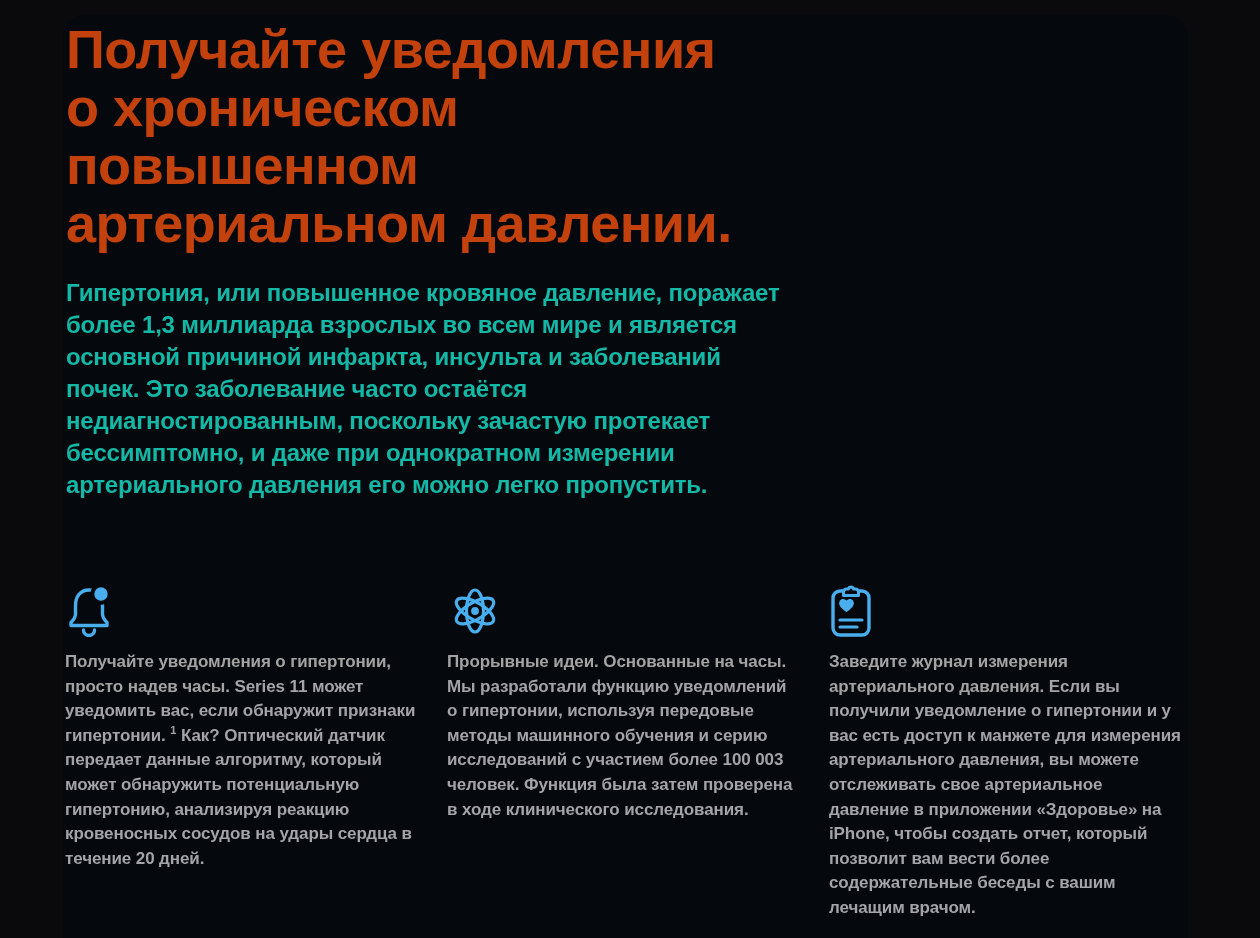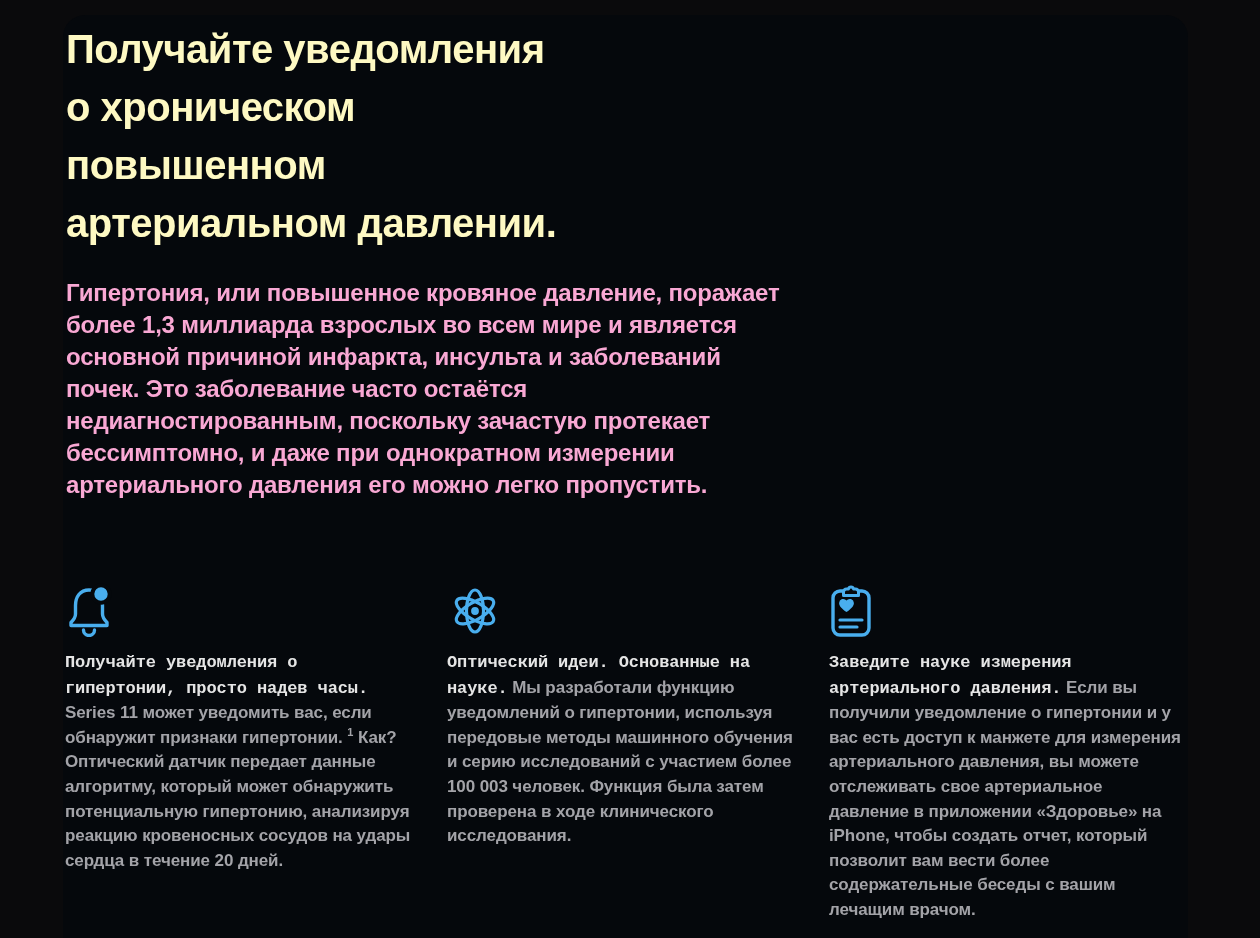--- a/index.html
+++ b/index.html
@@ -21,38 +21,38 @@
     height: 923px;
     background: #05080c;
     border-radius: 22px 22px 0 0;
   }
   .headline {
     position: absolute;
     left: 66px;
     top: 20px;
     margin: 0;
     width: 760px;
-    font-size: 40px;
+    font-size: 54px;
     line-height: 58px;
     font-weight: 700;
     letter-spacing: -0.5px;
-    color: #fef9c3;
+    color: #c2410c;
     white-space: pre-line;
   }
   .intro {
     position: absolute;
     left: 66px;
     top: 277px;
     margin: 0;
     width: 716px;
     font-size: 24px;
     line-height: 32px;
     font-weight: 700;
     letter-spacing: -0.2px;
-    color: #f9a8d4;
+    color: #14b8a6;
   }
   .features {
     position: absolute;
     left: 65px;
     top: 583px;
     width: 1120px;
     display: grid;
     grid-template-columns: repeat(3, 352px);
     column-gap: 30px;
   }
@@ -63,21 +63,21 @@
     align-items: flex-start;
   }
   .feature p {
     margin: 0;
     font-size: 17px;
     line-height: 24.6px;
     font-weight: 700;
     letter-spacing: -0.1px;
     color: #a3a3a8;
   }
-  .feature .lead { color: #e5e5e5; font-family: Liberation Mono, monospace; }
+  .feature .lead { color: #a3a3a3; }
   .footnote-sup {
     font-size: 11px;
     line-height: 0;
     vertical-align: super;
     color: #a3a3a8;
     text-decoration: none;
     cursor: pointer;
   }
 </style>
 </head>
@@ -112,32 +112,32 @@
       <svg width="56" height="56" viewBox="0 0 56 56" aria-hidden="true">
         <g fill="none" stroke="#49aeee" stroke-width="3.2">
           <ellipse cx="28" cy="28" rx="21" ry="8.5" transform="rotate(90 28 28)"></ellipse>
           <ellipse cx="28" cy="28" rx="21" ry="8.5" transform="rotate(30 28 28)"></ellipse>
           <ellipse cx="28" cy="28" rx="21" ry="8.5" transform="rotate(150 28 28)"></ellipse>
         </g>
         <circle cx="28" cy="28" r="5.2" fill="#49aeee" stroke="#05080c" stroke-width="2.6"></circle>
       </svg>
     </div>
     <p>
-      <span class="lead">Оптический идеи. Основанные на науке.</span><span> Мы разработали функцию уведомлений о гипертонии, используя передовые методы машинного обучения и серию исследований с участием более 100 003 человек. Функция была затем проверена в ходе клинического исследования.</span>
+      <span class="lead">Прорывные идеи. Основанные на часы.</span><span> Мы разработали функцию уведомлений о гипертонии, используя передовые методы машинного обучения и серию исследований с участием более 100 003 человек. Функция была затем проверена в ходе клинического исследования.</span>
     </p>
   </div>
 
   <div class="feature">
     <div class="feature-icon">
       <svg width="44" height="56" viewBox="0 0 44 56" aria-hidden="true">
         <rect x="4" y="8" width="36" height="44" rx="7" fill="none" stroke="#49aeee" stroke-width="3.4"></rect>
         <path d="M14.5 12.5 v-3.5 a3 3 0 0 1 3 -3 h1.9 a2.7 2.7 0 0 1 5.2 0 h1.9 a3 3 0 0 1 3 3 v3.5 z" fill="#05080c" stroke="#49aeee" stroke-width="3" stroke-linejoin="round"></path>
         <path d="M17.5 29 c-4.6 -3.3 -7.4 -5.9 -7.4 -9.1 a4.1 4.1 0 0 1 7.4 -2.3 a4.1 4.1 0 0 1 7.4 2.3 c0 3.2 -2.8 5.8 -7.4 9.1 z" fill="#49aeee"></path>
         <line x1="11" y1="37" x2="33" y2="37" stroke="#49aeee" stroke-width="3.2" stroke-linecap="round"></line>
         <line x1="11" y1="44" x2="28" y2="44" stroke="#49aeee" stroke-width="3.2" stroke-linecap="round"></line>
       </svg>
     </div>
     <p>
-      <span class="lead">Заведите науке измерения артериального давления.</span><span> Если вы получили уведомление о гипертонии и у вас есть доступ к манжете для измерения артериального давления, вы можете отслеживать свое артериальное давление в приложении «Здоровье» на iPhone, чтобы создать отчет, который позволит вам вести более содержательные беседы с вашим лечащим врачом.</span>
+      <span class="lead">Заведите журнал измерения артериального давления.</span><span> Если вы получили уведомление о гипертонии и у вас есть доступ к манжете для измерения артериального давления, вы можете отслеживать свое артериальное давление в приложении «Здоровье» на iPhone, чтобы создать отчет, который позволит вам вести более содержательные беседы с вашим лечащим врачом.</span>
     </p>
   </div>
 
 </div>
 
 </body></html>

